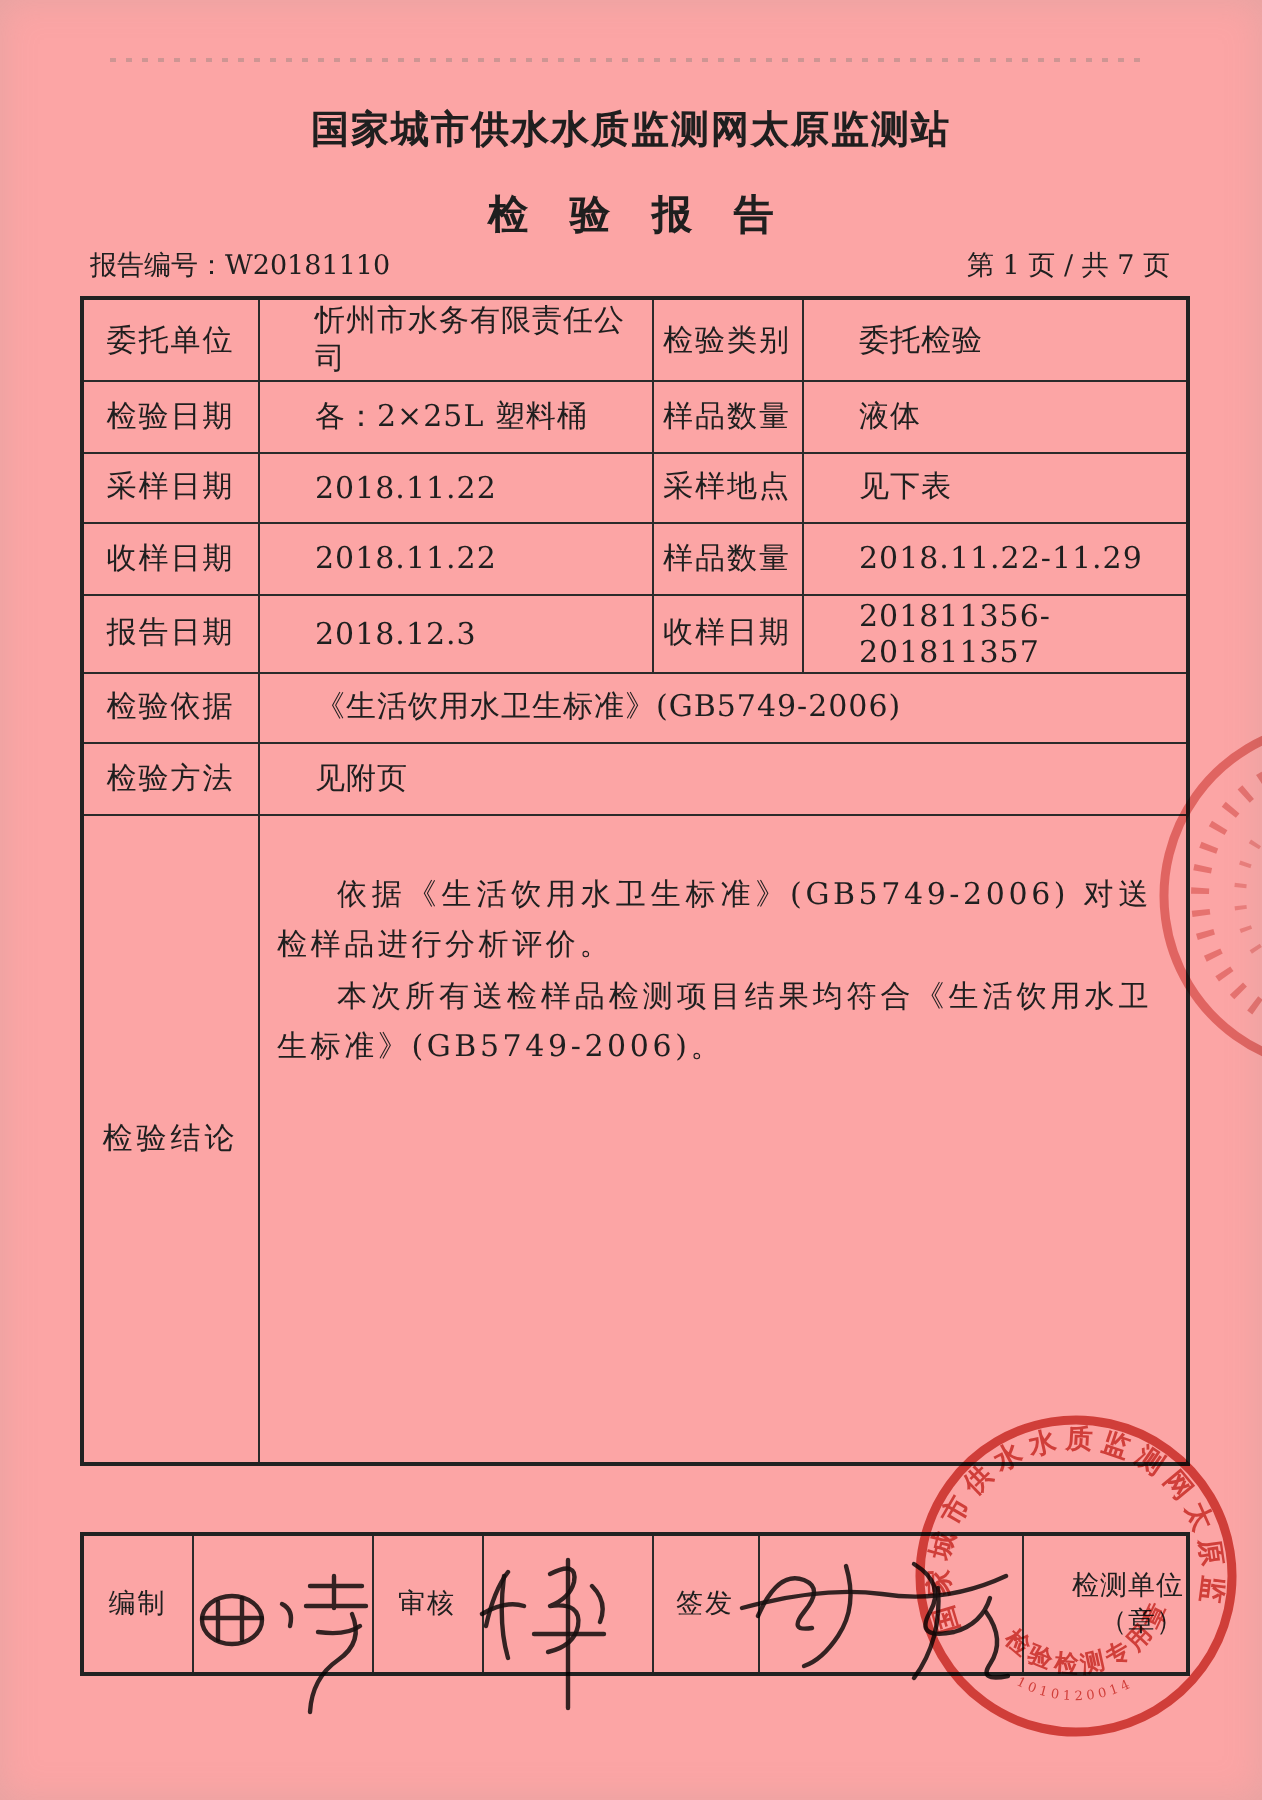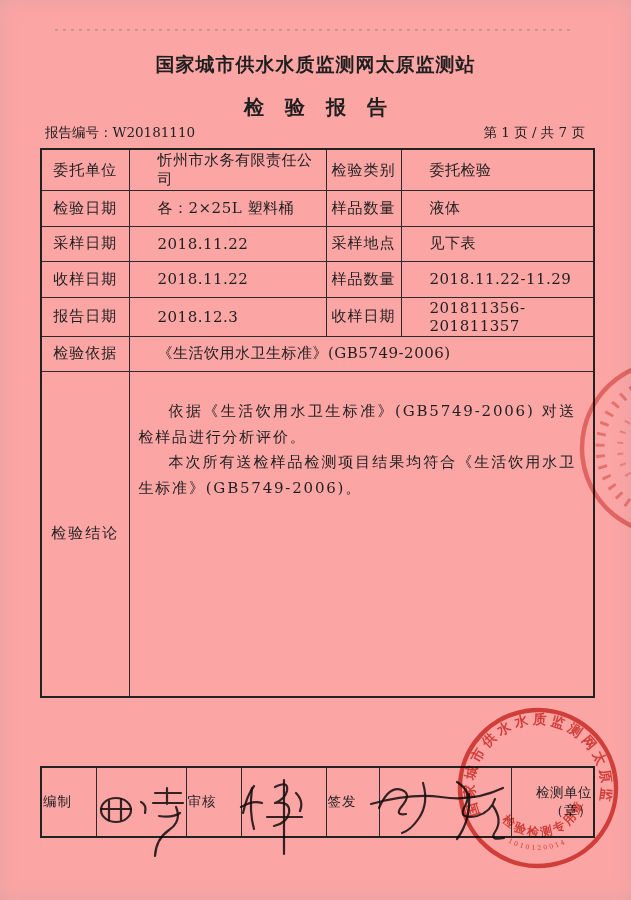--- a/index.html
+++ b/index.html
@@ -40,21 +40,21 @@
   .concl-cell{vertical-align:top;}
   .concl-inner{padding:26px 16px 0 8px;}
   .concl-inner p{
     margin:0;text-indent:2em;font-size:15px;line-height:25.5px;
     letter-spacing:1.8px;text-align:justify;
   }
   .sig-table{
     position:absolute;left:40px;top:766px;width:553px;border:2.2px solid #222;
   }
   .sig-table td{border:1.6px solid #2b2b2b;height:66px;font-size:13.5px;}
-  .sig-lbl{text-align:left;letter-spacing:1px;}
+  .sig-lbl{text-align:center;letter-spacing:1px;}
   .unit-cell{text-align:right;font-size:13.5px;letter-spacing:.5px;margin-top:26px;}
   .sig-svg,.seal-svg{position:absolute;mix-blend-mode:multiply;pointer-events:none;}
   .sig-svg path,.sig-svg ellipse{
     fill:none;stroke:#181818;stroke-width:2.2;stroke-linecap:round;stroke-linejoin:round;opacity:.88;
   }
   .seal-main{left:443px;top:693px;opacity:.8;}
   .seal-side{left:558px;top:348px;opacity:.5;}
   .seal-ring-text{font-size:13.5px;letter-spacing:4px;font-weight:bold;}
   .seal-inner-text{font-size:12px;letter-spacing:2.5px;font-weight:bold;}
   .seal-num-text{font-size:6.5px;letter-spacing:2px;}
@@ -110,20 +110,24 @@
     </tr>
     <tr class="row-std">
       <td class="lbl">报告日期</td>
       <td class="val">2018.12.3</td>
       <td class="lbl">收样日期</td>
       <td class="val">201811356-201811357</td>
     </tr>
     <tr class="row-std">
       <td class="lbl">检验依据</td>
       <td class="val" colspan="3">《生活饮用水卫生标准》(GB5749-2006)</td>
+    </tr>
+    <tr class="row-std">
+      <td class="lbl">检验方法</td>
+      <td class="val" colspan="3">见附页</td>
     </tr>
     <tr style="height:325px">
       <td class="lbl concl-label">检验结论</td>
       <td class="concl-cell" colspan="3">
         <div class="concl-inner">
           <p>依据《生活饮用水卫生标准》(GB5749-2006) 对送检样品进行分析评价。</p>
           <p>本次所有送检样品检测项目结果均符合《生活饮用水卫生标准》(GB5749-2006)。</p>
         </div>
       </td>
     </tr>

